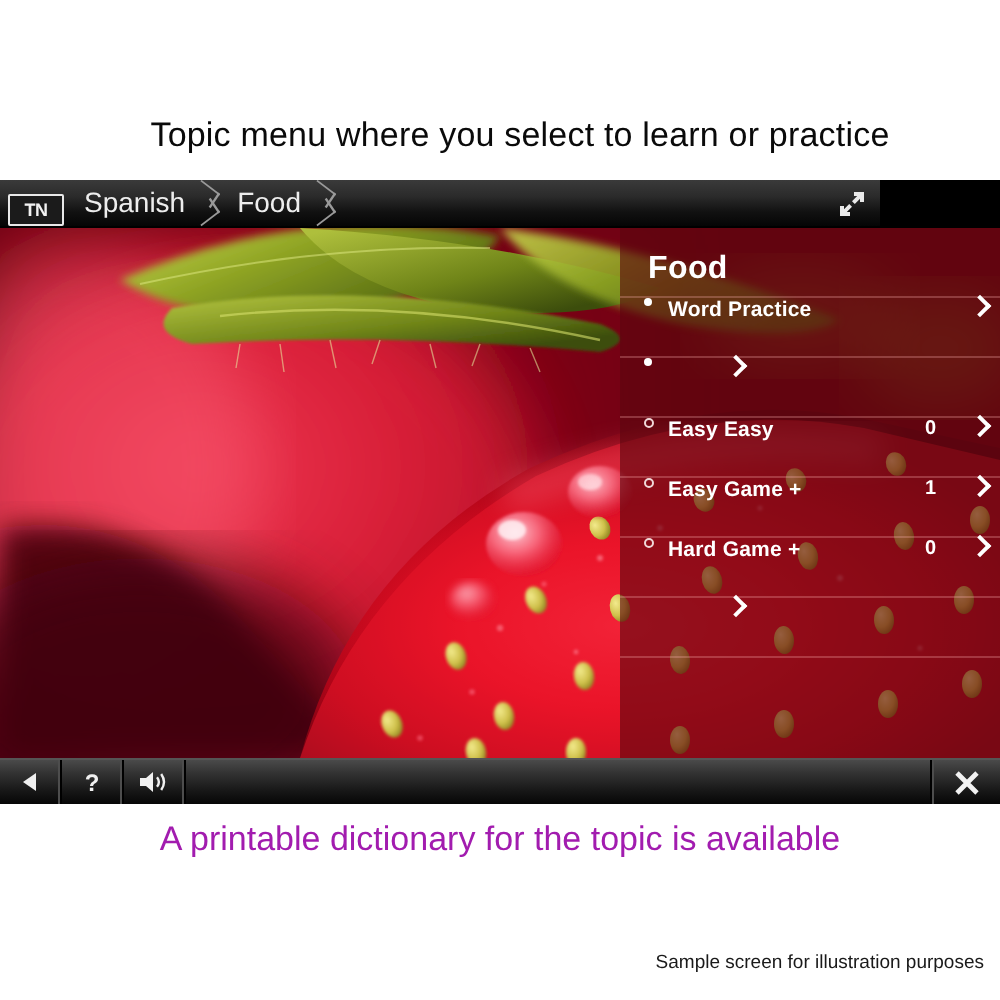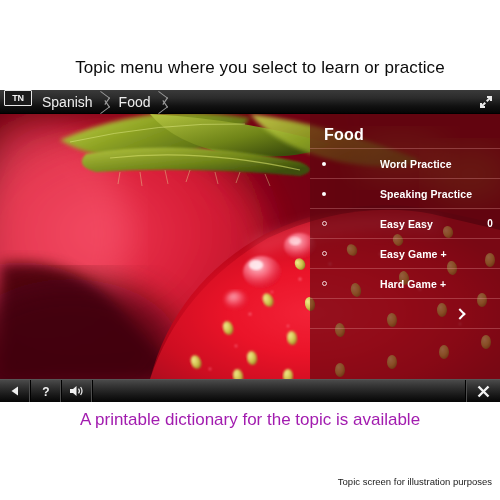--- a/index.html
+++ b/index.html
@@ -34,25 +34,25 @@
     left: 0; top: 90px;
     width: 500px; height: 312px;
     overflow: hidden;
     background: #000;
   }
 
   
   .breadcrumb-bar {
     position: absolute;
     left: 0; top: 0;
-    width: 500px; height: 24px;
+    width: 440px; height: 24px;
     background: linear-gradient(to bottom, #3a3a3a 0%, #2b2b2b 35%, #111 70%, #050505 100%);
     border-bottom: 1px solid #000;
     display: flex;
-    align-items: flex-start;
+    align-items: flex-end;
     z-index: 5;
     box-sizing: border-box;
   }
   .tn-logo {
     margin-left: 4px;
     width: 26px; height: 14px;
     border: 1px solid #e8e8e8;
     border-radius: 1px;
     background: #1b1b1b;
     color: #f2f2f2;
@@ -132,23 +132,22 @@
   .menu-list {
     margin: 0; padding: 0;
     list-style: none;
     border-top: 1px solid rgba(255,180,180,0.28);
   }
   .menu-item {
     position: relative;
     height: 30px;
     border-bottom: 1px solid rgba(255,180,180,0.28);
     display: flex;
-    align-items: center;
+    align-items: flex-start;
     box-sizing: border-box;
-    gap: 46px;
   }
   .bullet {
     width: 16px;
     margin-left: 6px;
     display: flex;
     justify-content: center;
     align-items: center;
     flex: 0 0 16px;
   }
   .bullet .dot-filled {
@@ -405,21 +404,20 @@
         <span class="item-value"></span>
         <span class="chevron">
             <span></span>
           </span>
       </li>
 
       <li class="menu-item">
         <span class="bullet">
             <span class="dot-filled"></span>
           </span>
-        <span class="item-label">Speaking Practice</span>
         <span class="item-value"></span>
         <span class="chevron">
             <span></span>
           </span>
       </li>
 
       <li class="menu-item">
         <span class="bullet">
             <span class="dot-hollow"></span>
           </span>
@@ -503,13 +501,13 @@
     <div class="close-btn">
       <svg width="15" height="15" viewBox="0 0 15 15" xmlns="http://www.w3.org/2000/svg">
         <path d="M 2.5 2.5 L 12.5 12.5 M 12.5 2.5 L 2.5 12.5" stroke="#f2f2f2" stroke-width="2.4" stroke-linecap="butt"></path>
       </svg>
     </div>
   </div>
 
 </div>
 
 <div class="caption-bottom">A printable dictionary for the topic is available</div>
-<div class="disclaimer">Topic screen for illustration purposes</div>
+<div class="disclaimer">Sample screen for illustration purposes</div>
 
 </body></html>

